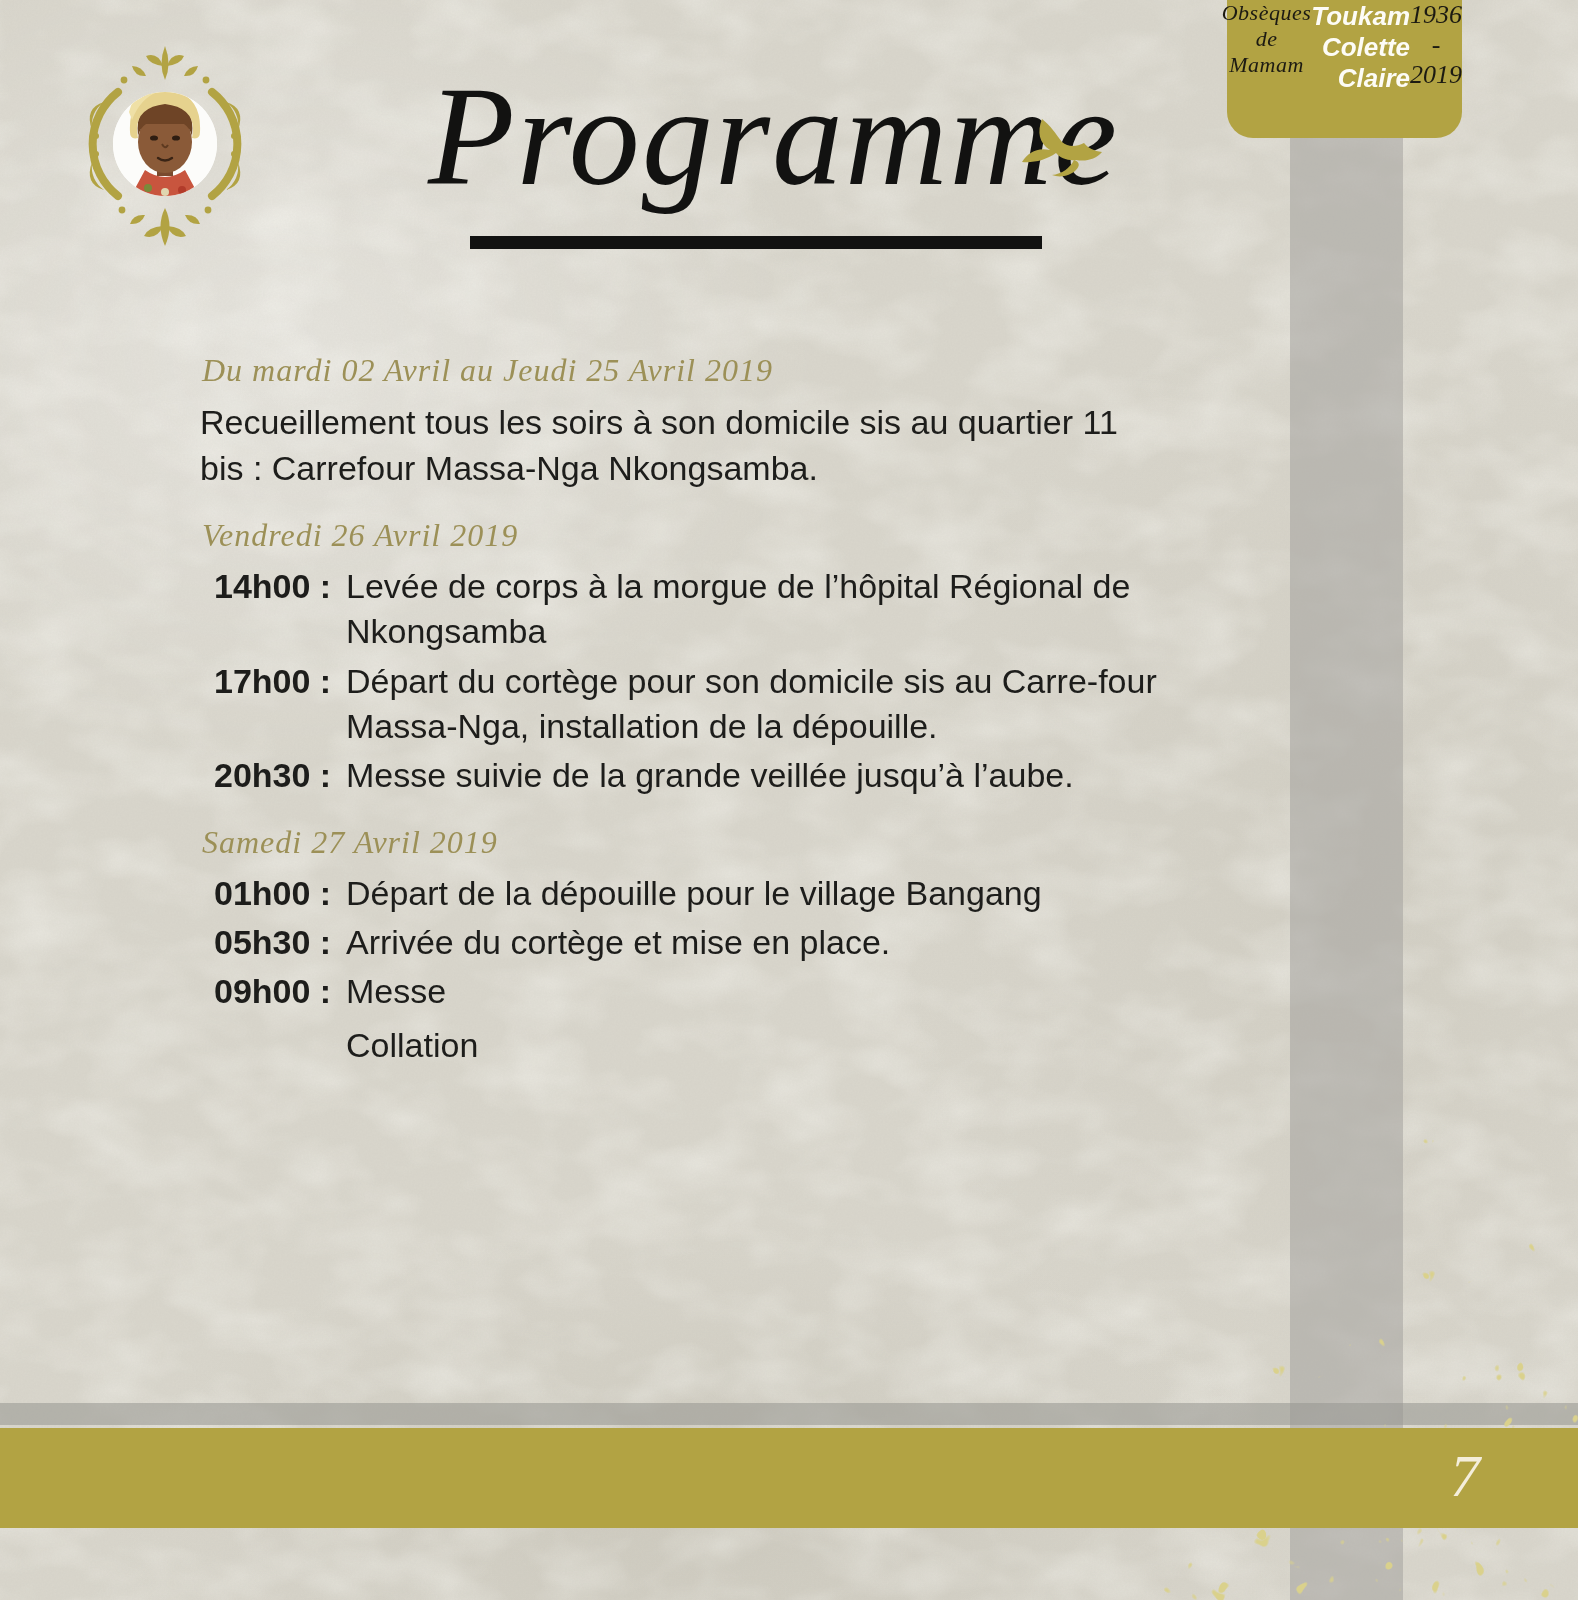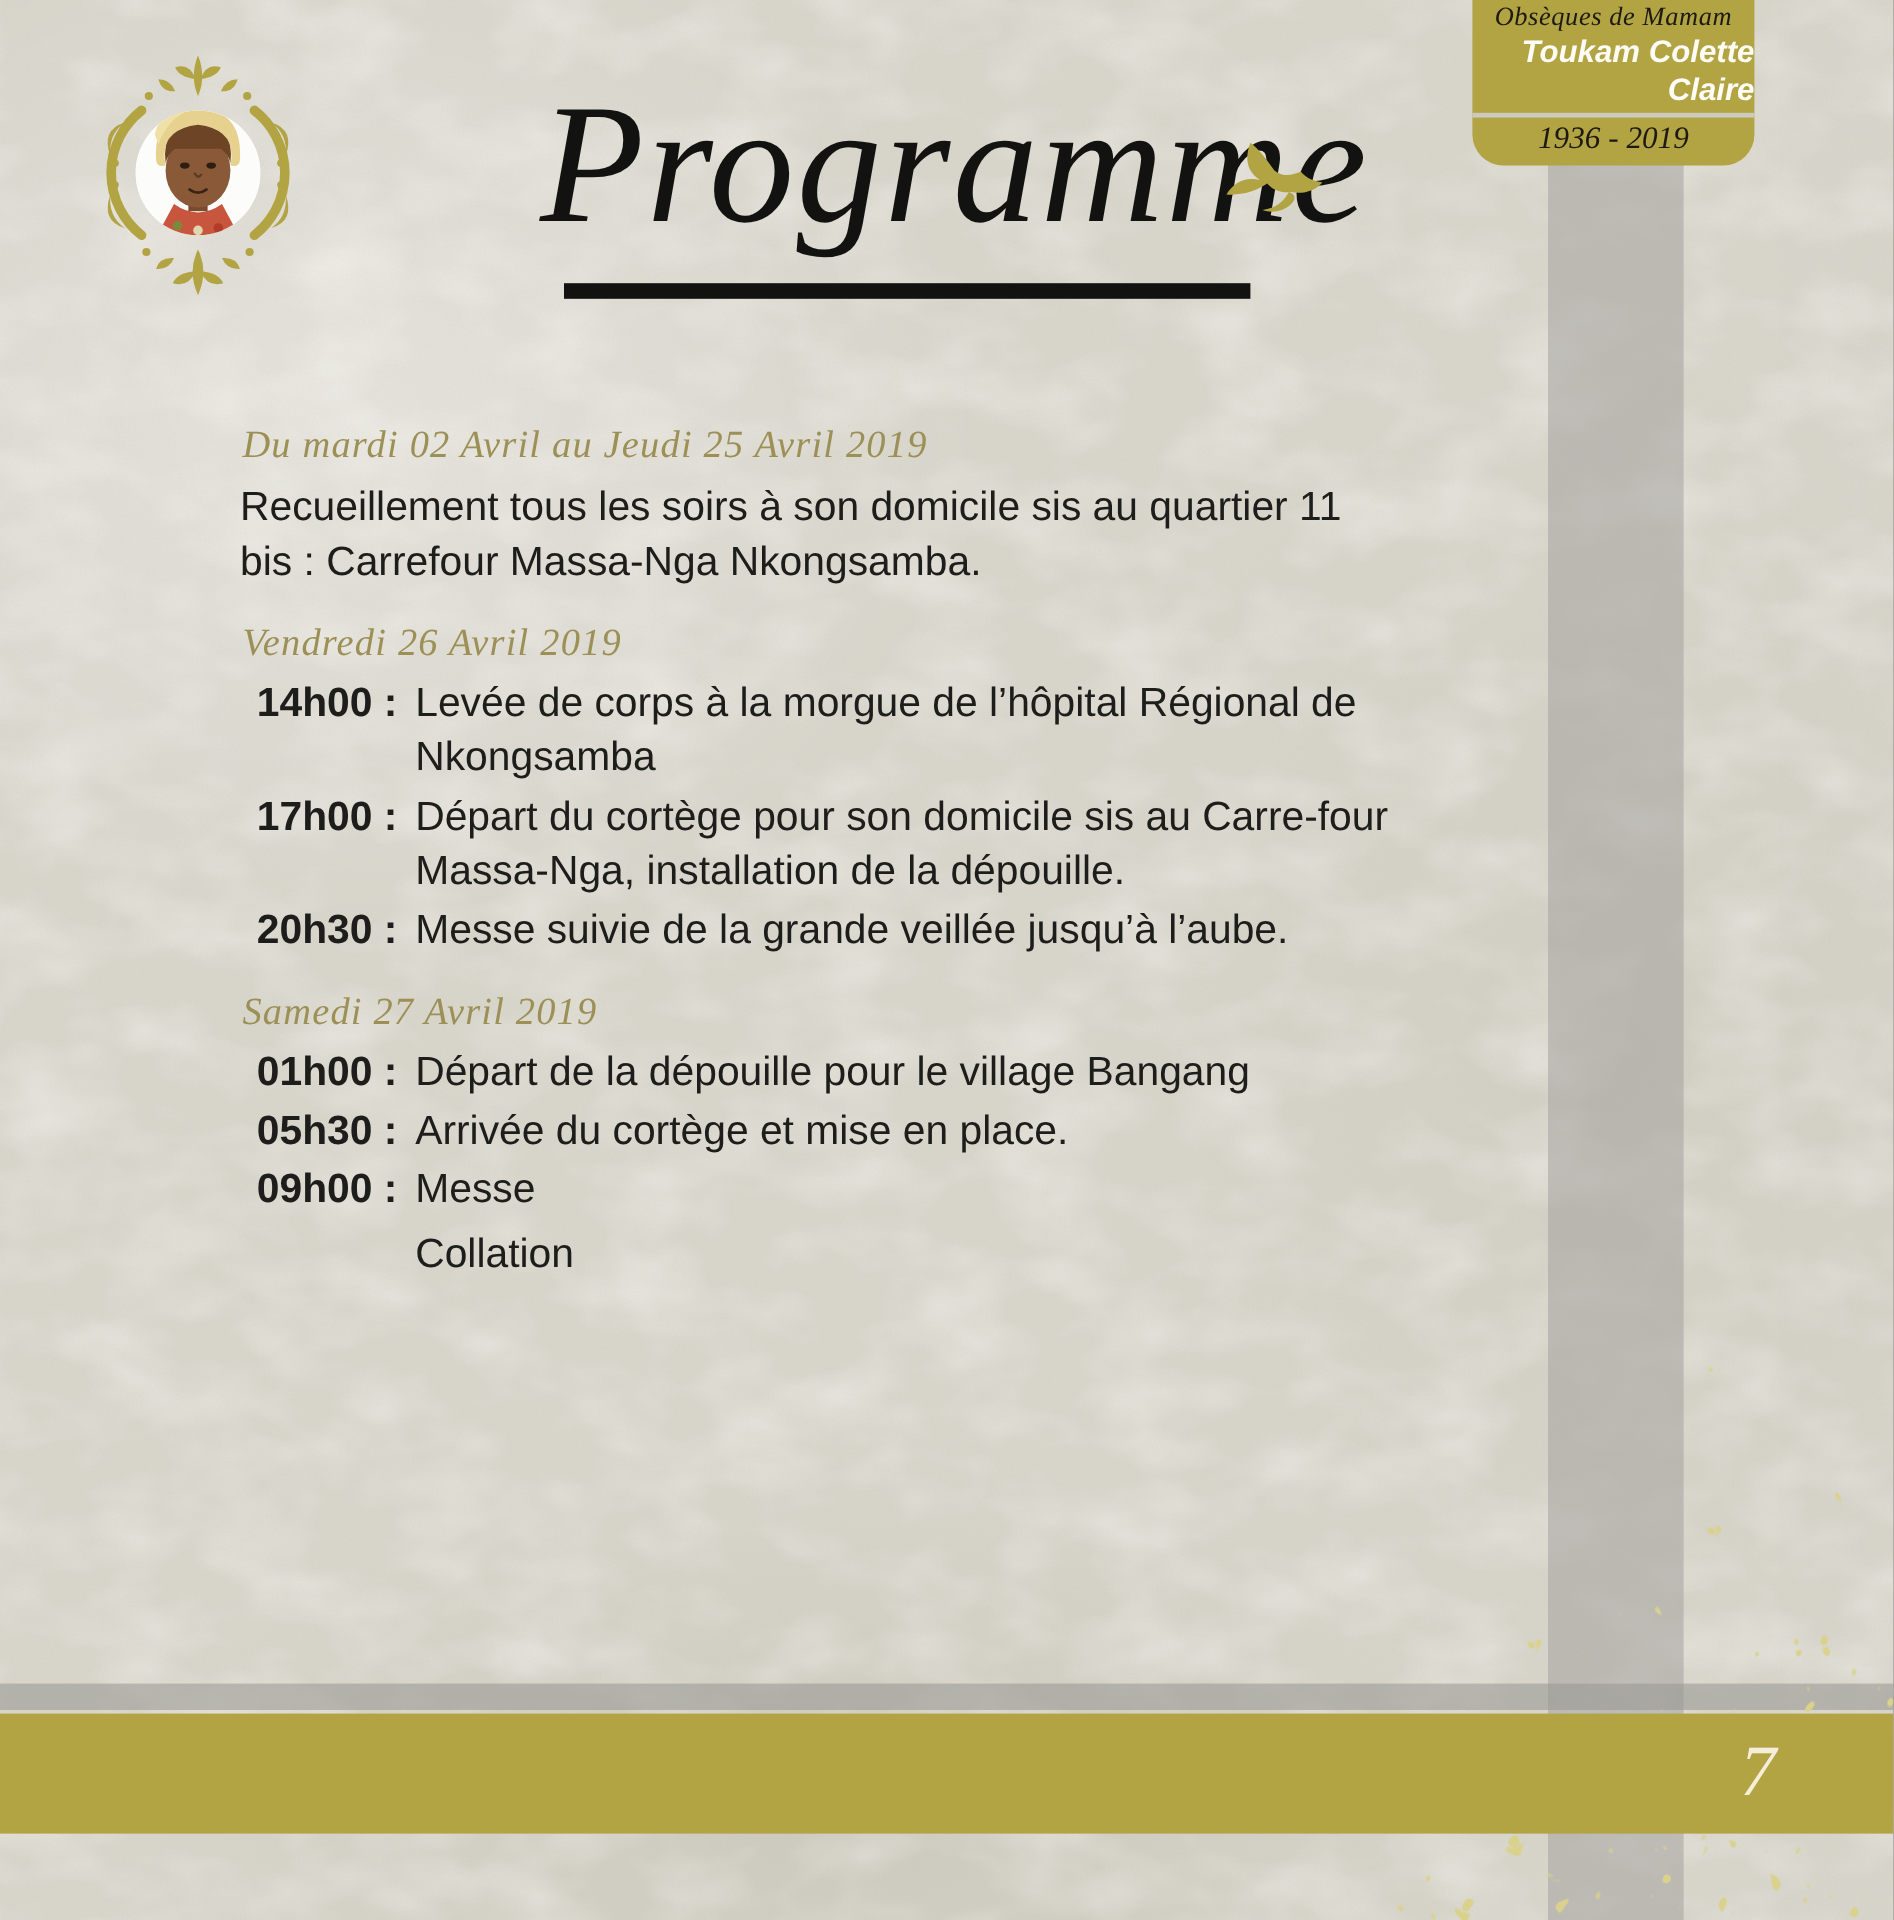--- a/index.html
+++ b/index.html
@@ -21,27 +21,27 @@
   .h-stripe{position:absolute; left:0; top:1403px; width:1578px; height:22px;
     background:rgba(150,149,144,.55);}
   
   .gold-bar{position:absolute; left:0; top:1428px; width:1578px; height:100px;
     background:#b2a343;}
   .page-num{position:absolute; right:98px; top:14px; font-family:"Liberation Serif", serif;
     font-style:italic; font-size:60px; color:#f4eedb; font-weight:400;}
   
   .badge{position:absolute; left:1227px; top:0; width:235px; height:138px;
     background:#b2a343; border-radius:0 0 26px 26px; text-align:center; z-index:6;
-    display:flex; flex-direction:column; justify-content:flex-end; padding-bottom:8px; box-sizing:border-box;}
+    display:flex; justify-content:flex-end; padding-bottom:8px; box-sizing:border-box;}
   .badge .l1{font-family:"Liberation Serif", serif; font-style:italic; font-size:22px; color:#1c1a12; letter-spacing:.5px;}
   .badge .l2{font-style:italic; font-weight:700; font-size:26px; color:#fdfcf6; margin-top:1px;text-align:right;}
   .badge .divider{height:4px; background:#ccc9bd; margin:4px 0 2px 0;}
   .badge .years{font-family:"Liberation Serif", serif; font-style:italic; font-size:26px; color:#1c1a12;}
   
-  .title-wrap{position:absolute; left:450px; top:58px; width:640px; text-align:right; z-index:5;}
+  .title-wrap{position:absolute; left:428px; top:58px; width:640px; text-align:right; z-index:5;}
   .title{font-family:"Liberation Serif", serif; font-style:italic; font-weight:400;
     font-size:142px; line-height:1.1; color:#121211; letter-spacing:2px;}
   .title-underline{position:absolute; left:470px; top:236px; width:572px; height:13px; background:#121211; z-index:5;}
   .dove{position:absolute; left:1008px; top:118px; z-index:6;}
   
   .medallion{position:absolute; left:62px; top:40px; z-index:6;}
   
   .content{position:absolute; left:200px; top:352px; width:968px; z-index:4;}
   .sec-heading{font-family:"Liberation Serif", serif; font-style:italic; font-size:32px;
     color:#9c9057; letter-spacing:1px; line-height:1.15; margin:0 0 10px 2px; font-weight:500;}

